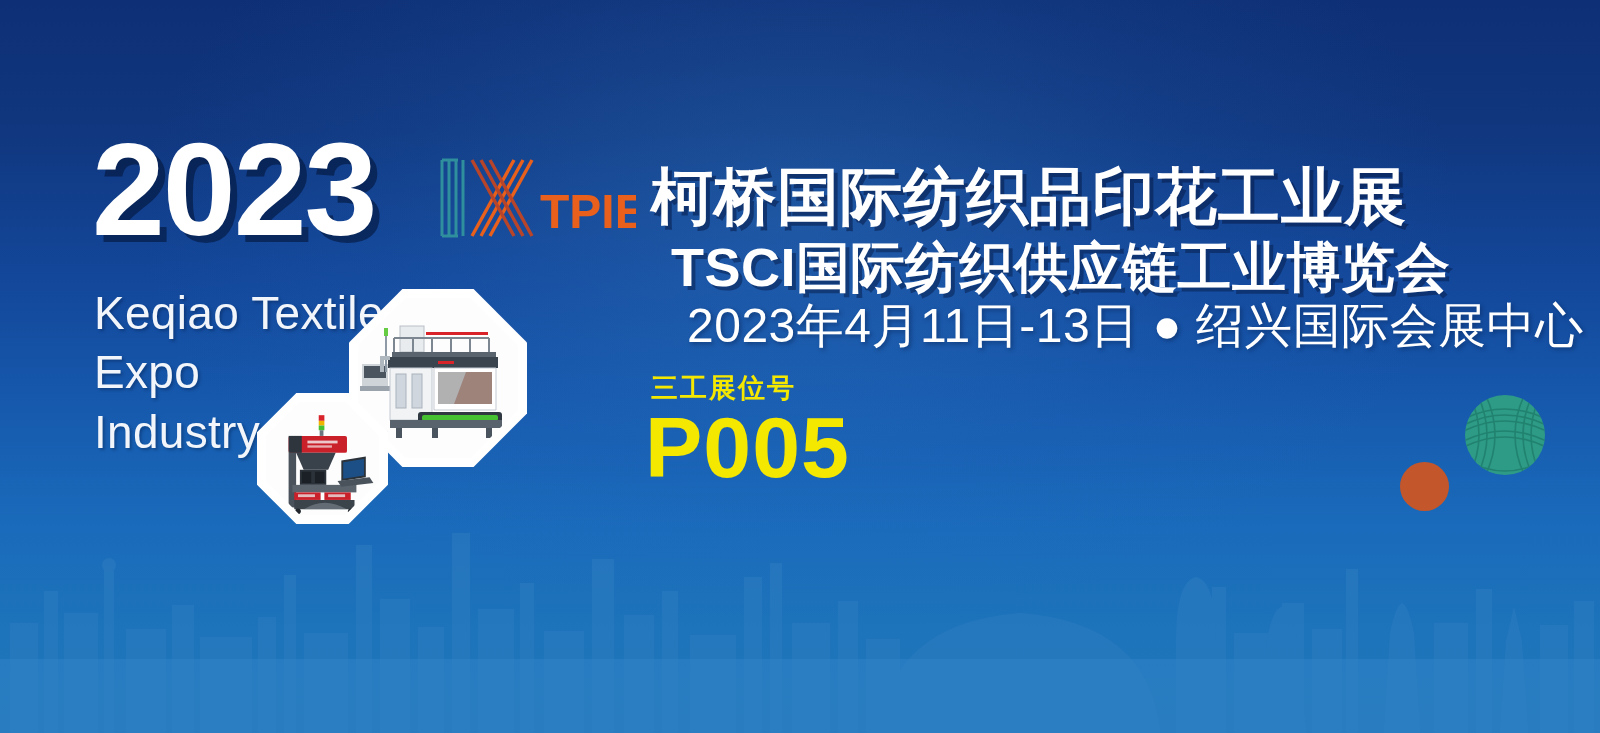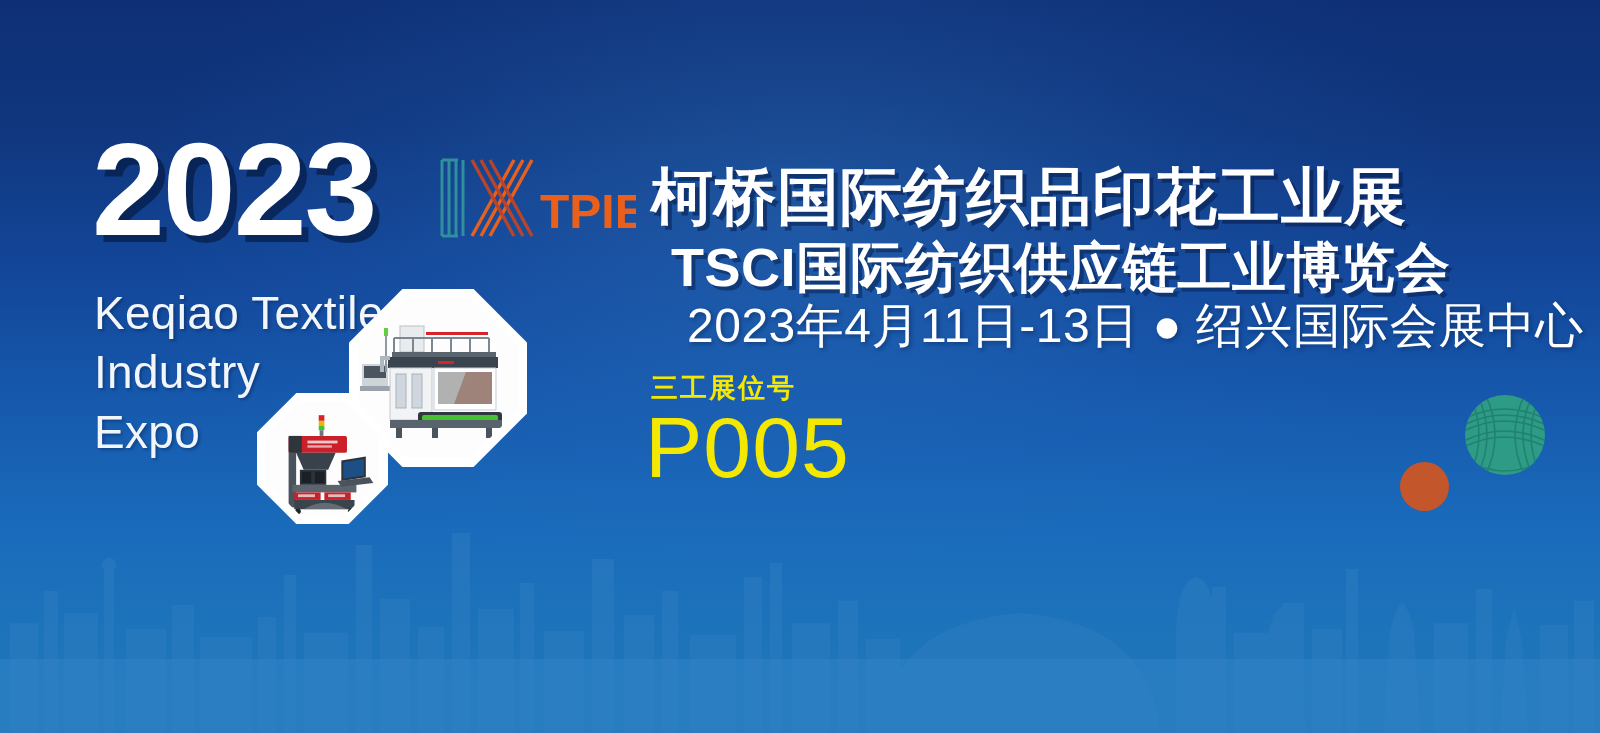--- a/index.html
+++ b/index.html
@@ -145,21 +145,21 @@
     letter-spacing: 2px;
     line-height: 1;
     white-space: nowrap;
     font-family: Liberation Serif, serif;
   }
   .booth-number {
     position: absolute;
     left: 645px;
     top: 404px;
     font-size: 86px;
-    font-weight: 400;
+    font-weight: 700;
     color: #f5e800;
     letter-spacing: 1px;
     line-height: 1;
     white-space: nowrap;
   }
 
   
   .octagon {
     position: absolute;
     background: #ffffff;
@@ -263,22 +263,22 @@
       <path d="M-6 62 Q41 92 88 62"></path>
       <path d="M-6 70 Q41 100 88 70"></path>
     </g>
   </svg>
   <div class="orange-dot"></div>
 
   <div class="year">2023</div>
 
   <div class="subtitle-en">
     <div>Keqiao Textile</div>
+    <div>Expo</div>
     <div>Industry</div>
-    <div>Expo</div>
   </div>
 
   <svg class="ktpie" viewBox="0 0 200 88">
 
     <g stroke="#2f8f9d" stroke-width="3" fill="none">
       <path d="M6 6 L6 82"></path>
       <path d="M13 6 L13 82"></path>
       <path d="M20 6 L20 82"></path>
       <path d="M27 6 L27 82"></path>
     </g>

